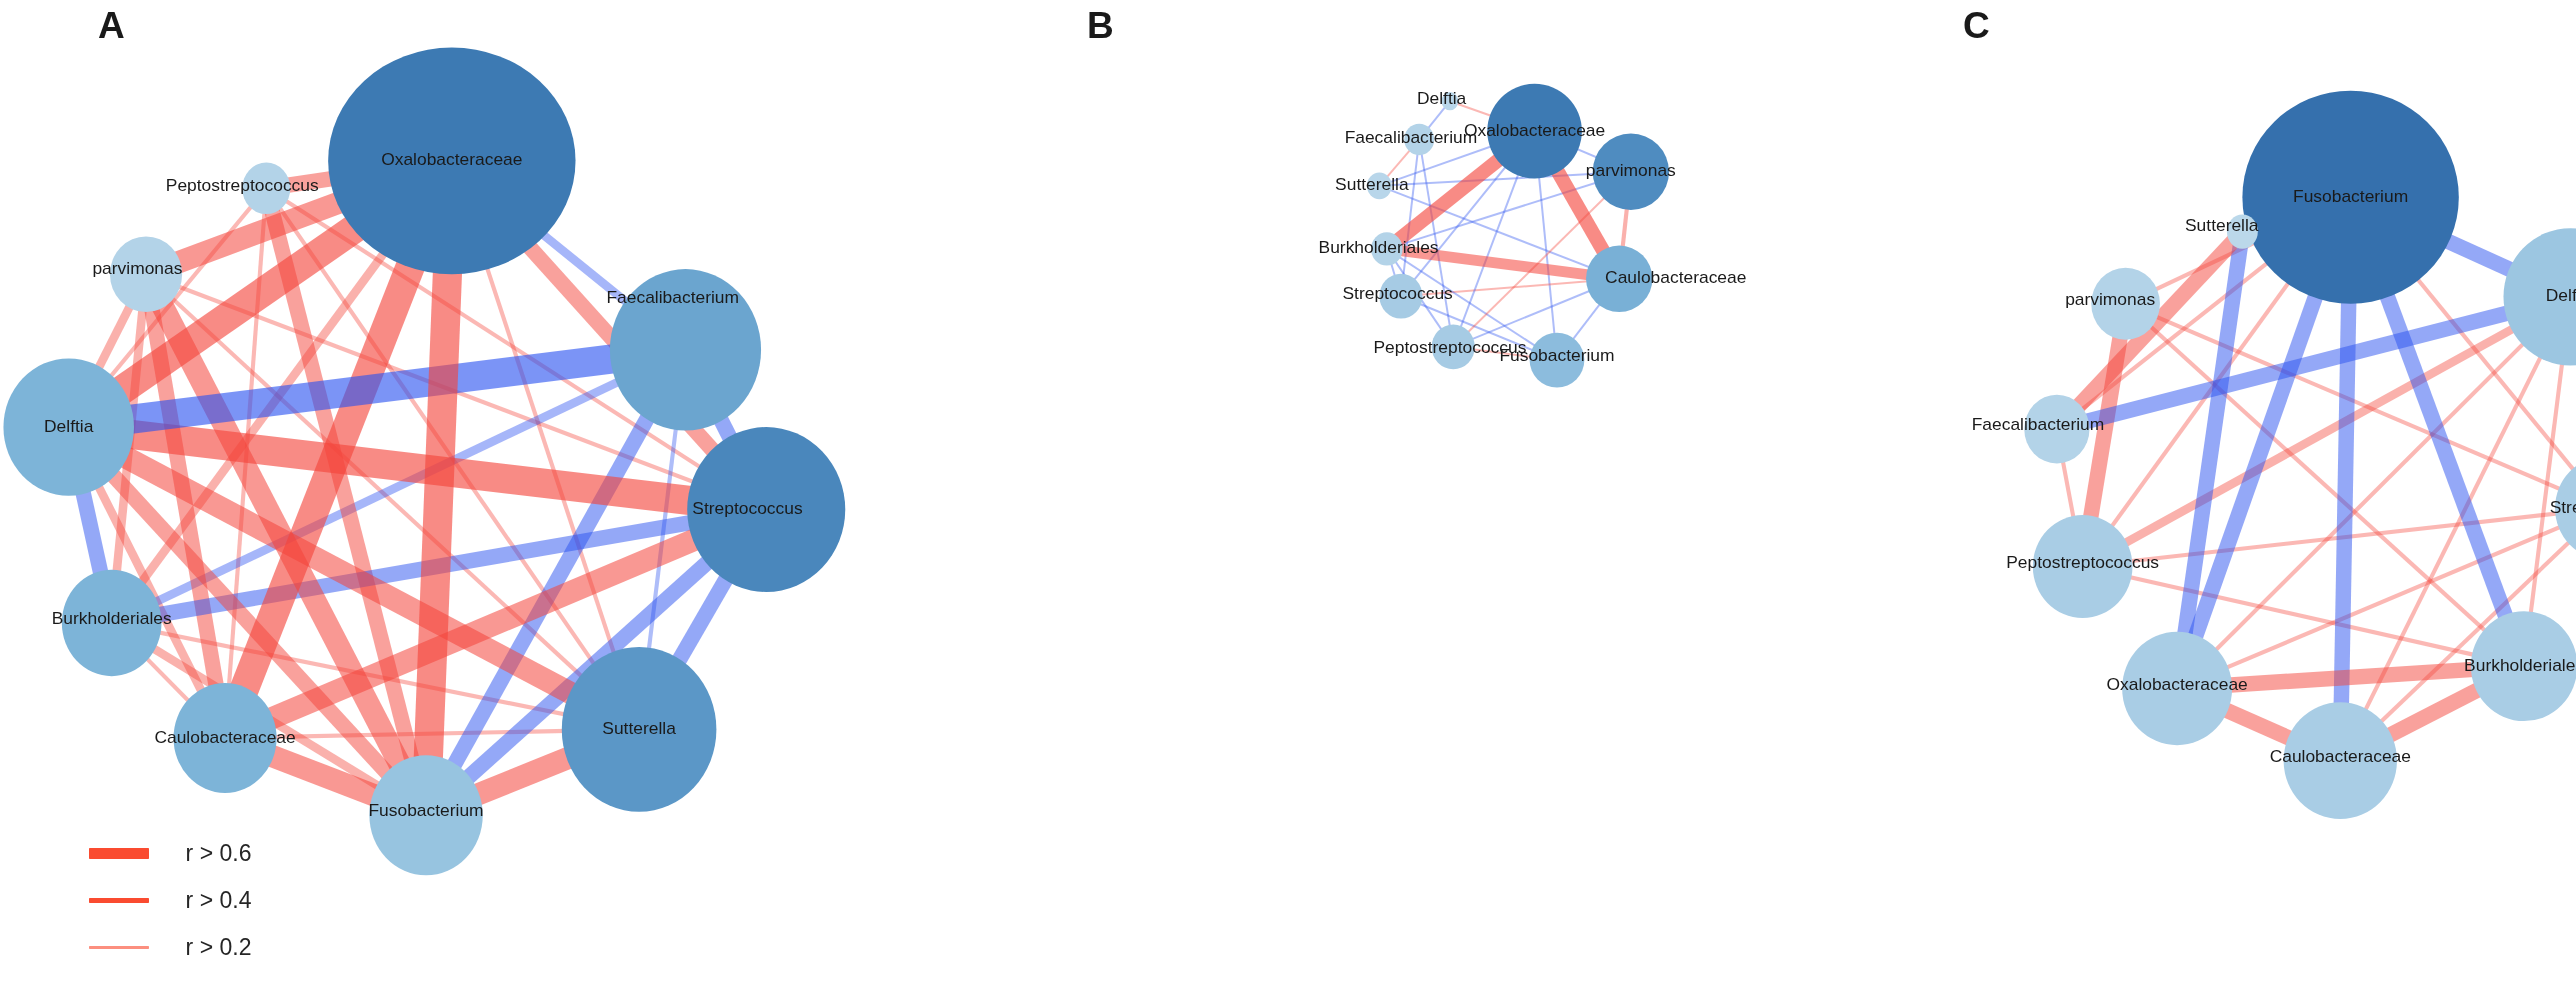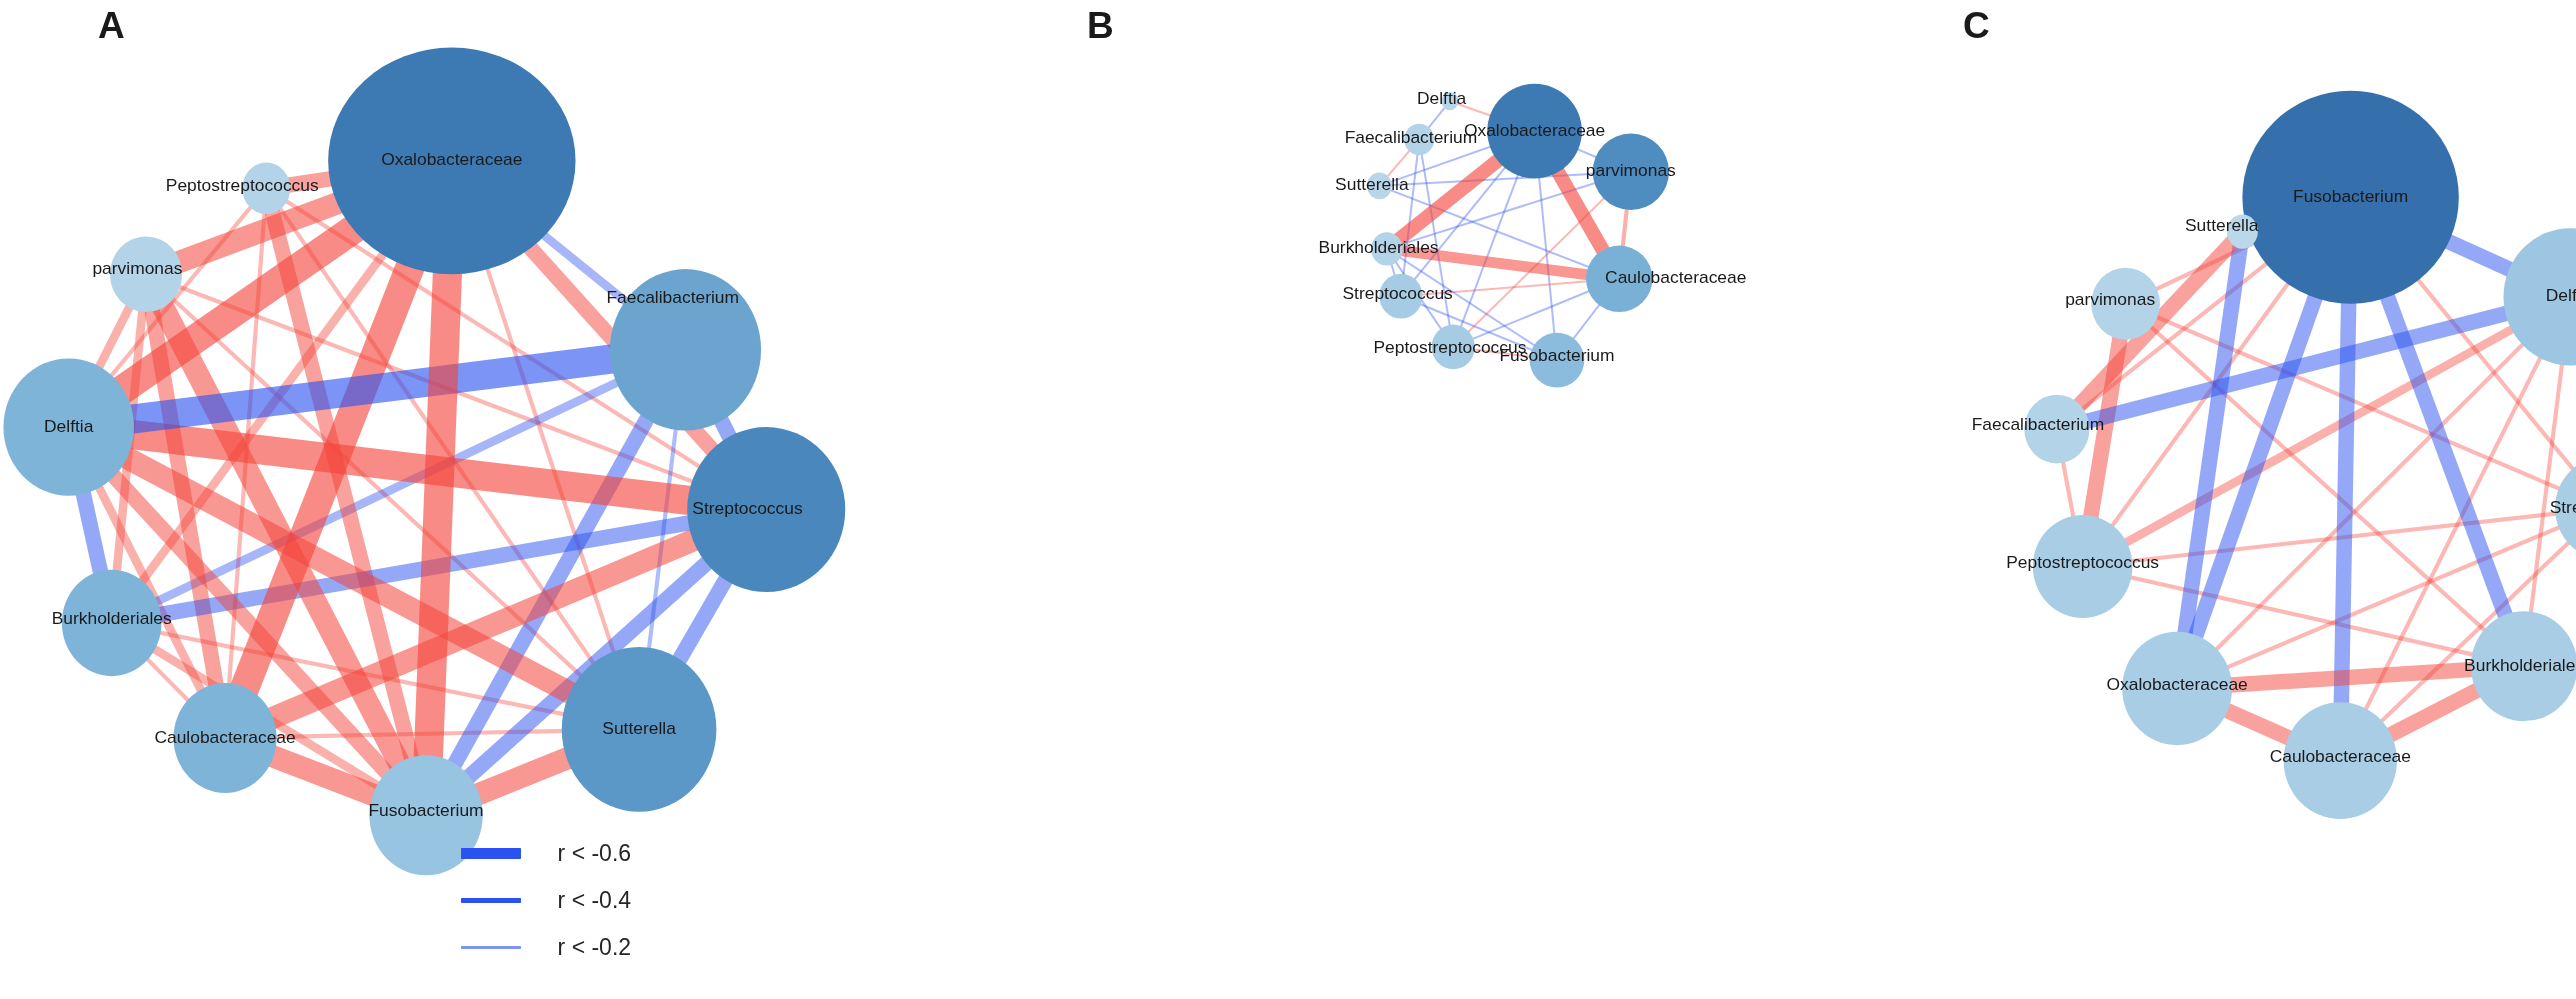--- a/index.html
+++ b/index.html
@@ -118,38 +118,38 @@
             <text x="165.6" y="324.28999999999996" class="nodelabel" text-anchor="middle">parvimonas</text>
           </g>
           <g>
             <ellipse cx="320.84999999999997" cy="226.99999999999997" rx="28.979999999999997" ry="31.049999999999997" fill="#b3d3e8"></ellipse>
             <text x="291.87" y="224.92999999999998" class="nodelabel" text-anchor="middle">Peptostreptococcus</text>
           </g>
         </g>
       </svg>
 
     <div class="legend-wrap">
-      <div class="legend-col right">
+      <div class="legend-col left">
         <div class="legend-row">
           <span class="swatch-box">
-              <span class="swatch" id="sw-n0" style="height: 11.6px; width: 60px; background: rgb(42, 82, 240); opacity: 1;"></span>
+              <span class="swatch" id="sw-p0" style="height: 11.6px; width: 60px; background: rgb(250, 75, 48); opacity: 1;"></span>
             </span>
-          <span class="legend-text">r &lt; -0.6</span>
+          <span class="legend-text">r &gt; 0.6</span>
         </div>
         <div class="legend-row">
           <span class="swatch-box">
-              <span class="swatch" id="sw-n1" style="height: 5.8px; width: 60px; background: rgb(42, 82, 240); opacity: 1;"></span>
+              <span class="swatch" id="sw-p1" style="height: 5.8px; width: 60px; background: rgb(250, 75, 48); opacity: 1;"></span>
             </span>
-          <span class="legend-text">r &lt; -0.4</span>
+          <span class="legend-text">r &gt; 0.4</span>
         </div>
         <div class="legend-row">
           <span class="swatch-box">
-              <span class="swatch" id="sw-n2" style="height:2.5px;width:60px;background:#2a52f0;opacity:.62;"></span>
+              <span class="swatch" id="sw-p2" style="height:2.5px;width:60px;background:#fa4b30;opacity:.62;"></span>
             </span>
-          <span class="legend-text">r &lt; -0.2</span>
+          <span class="legend-text">r &gt; 0.2</span>
         </div>
       </div>
     </div>
   </div>
 
   <div class="panel" id="panel-b">
     <div class="panel-letter" style="left:228px;top:6.6px;">B</div>
     <svg class="net" id="svg-b" viewBox="0 0 1035 1204" preserveAspectRatio="none">
         <g>
           <line x1="814" y1="158" x2="653" y2="357" stroke="#2a52f0" stroke-width="2.4" stroke-opacity="0.38" stroke-linecap="butt"></line>

